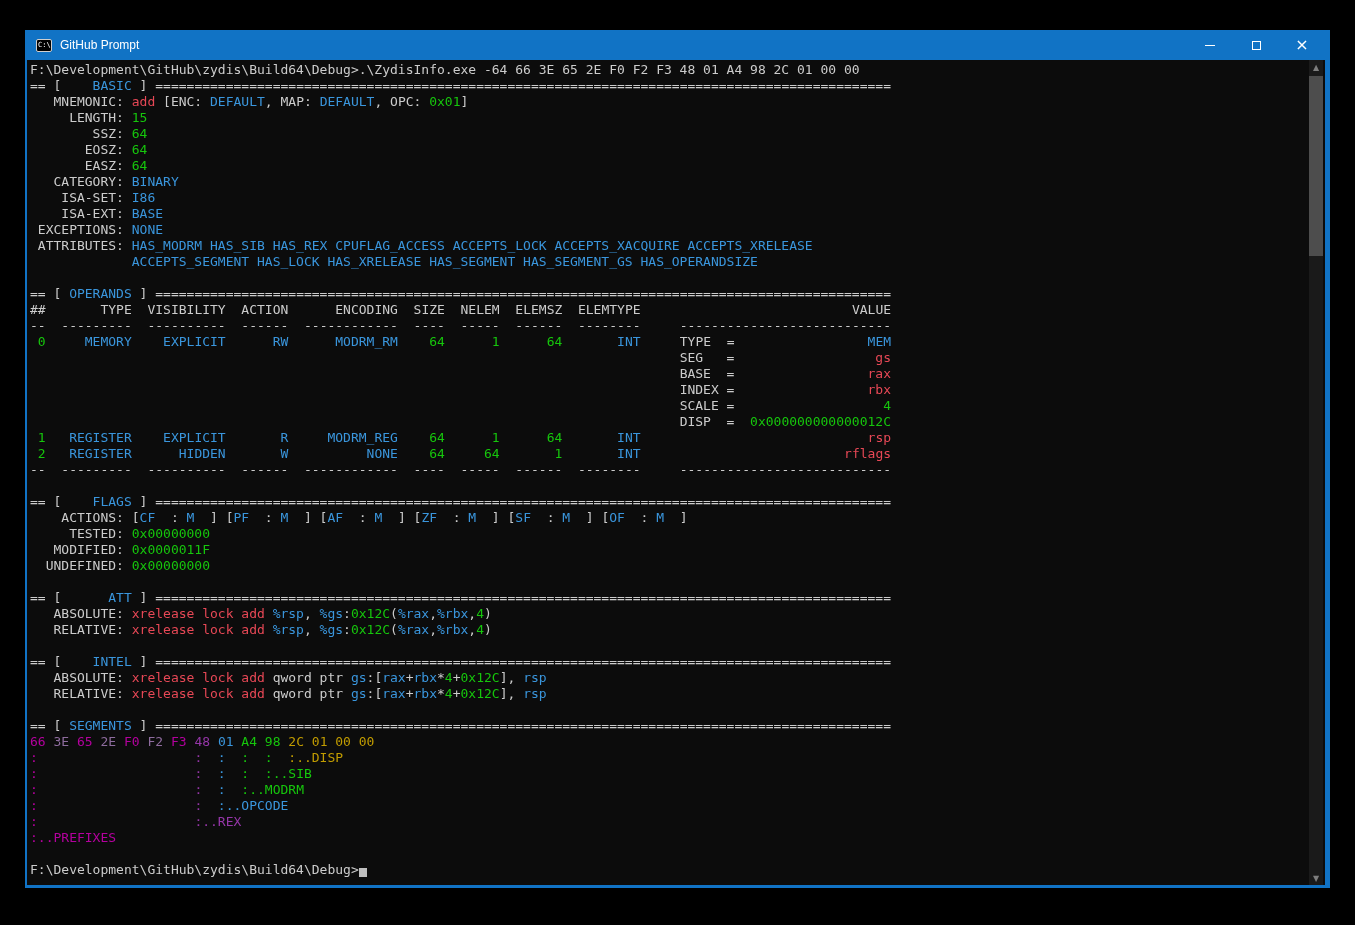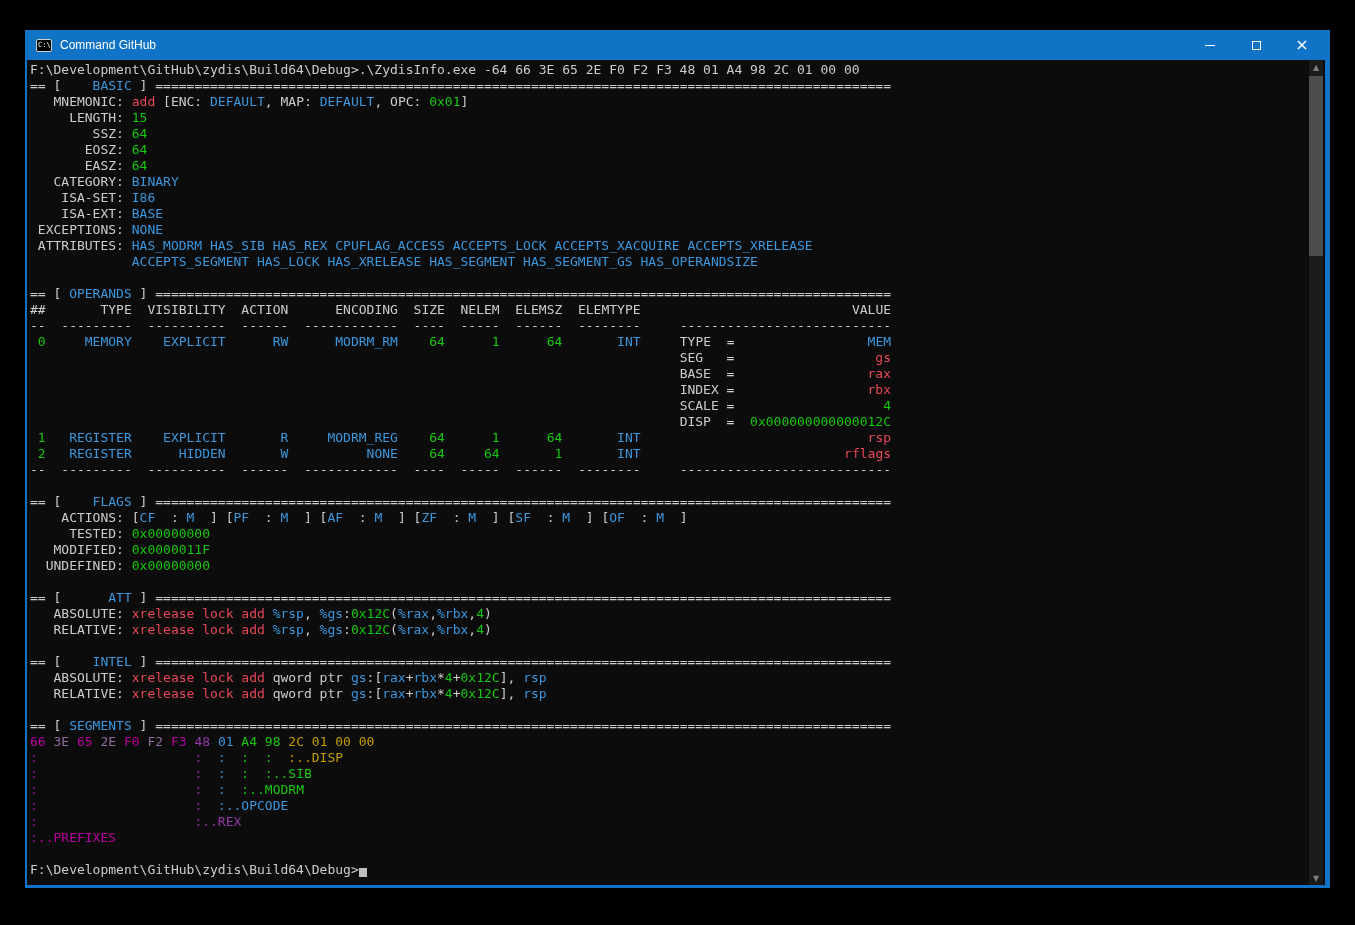--- a/index.html
+++ b/index.html
@@ -41,21 +41,21 @@
   #sb-up{top:0;}
   #sb-down{bottom:0;}
   #sb-thumb{position:absolute;left:0;top:16px;width:14px;height:180px;background:#4D4D4D;}
 </style>
 </head>
 <body>
 
 <div id="window">
   <div id="titlebar">
     <div class="app-icon">C:\</div>
-    <div class="title-text">Command GitHub</div>
+    <div class="title-text">GitHub Prompt</div>
     <div class="controls">
       <div class="ctl">
         <span class="min-glyph"></span>
       </div>
       <div class="ctl">
         <span class="max-glyph"></span>
       </div>
       <div class="ctl">
         <span class="close-glyph">×</span>
       </div>

